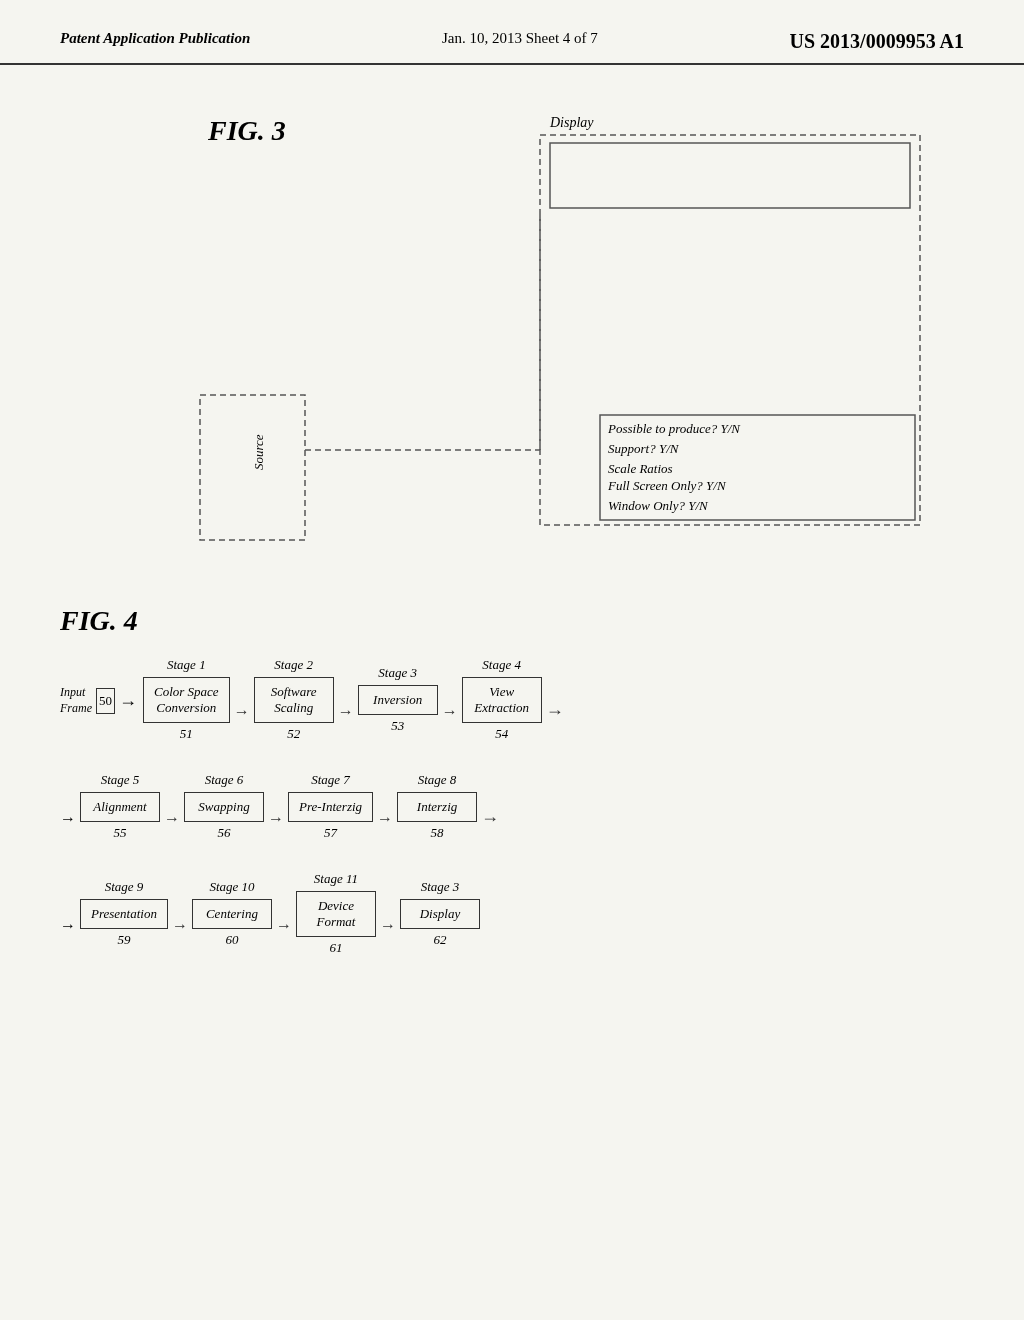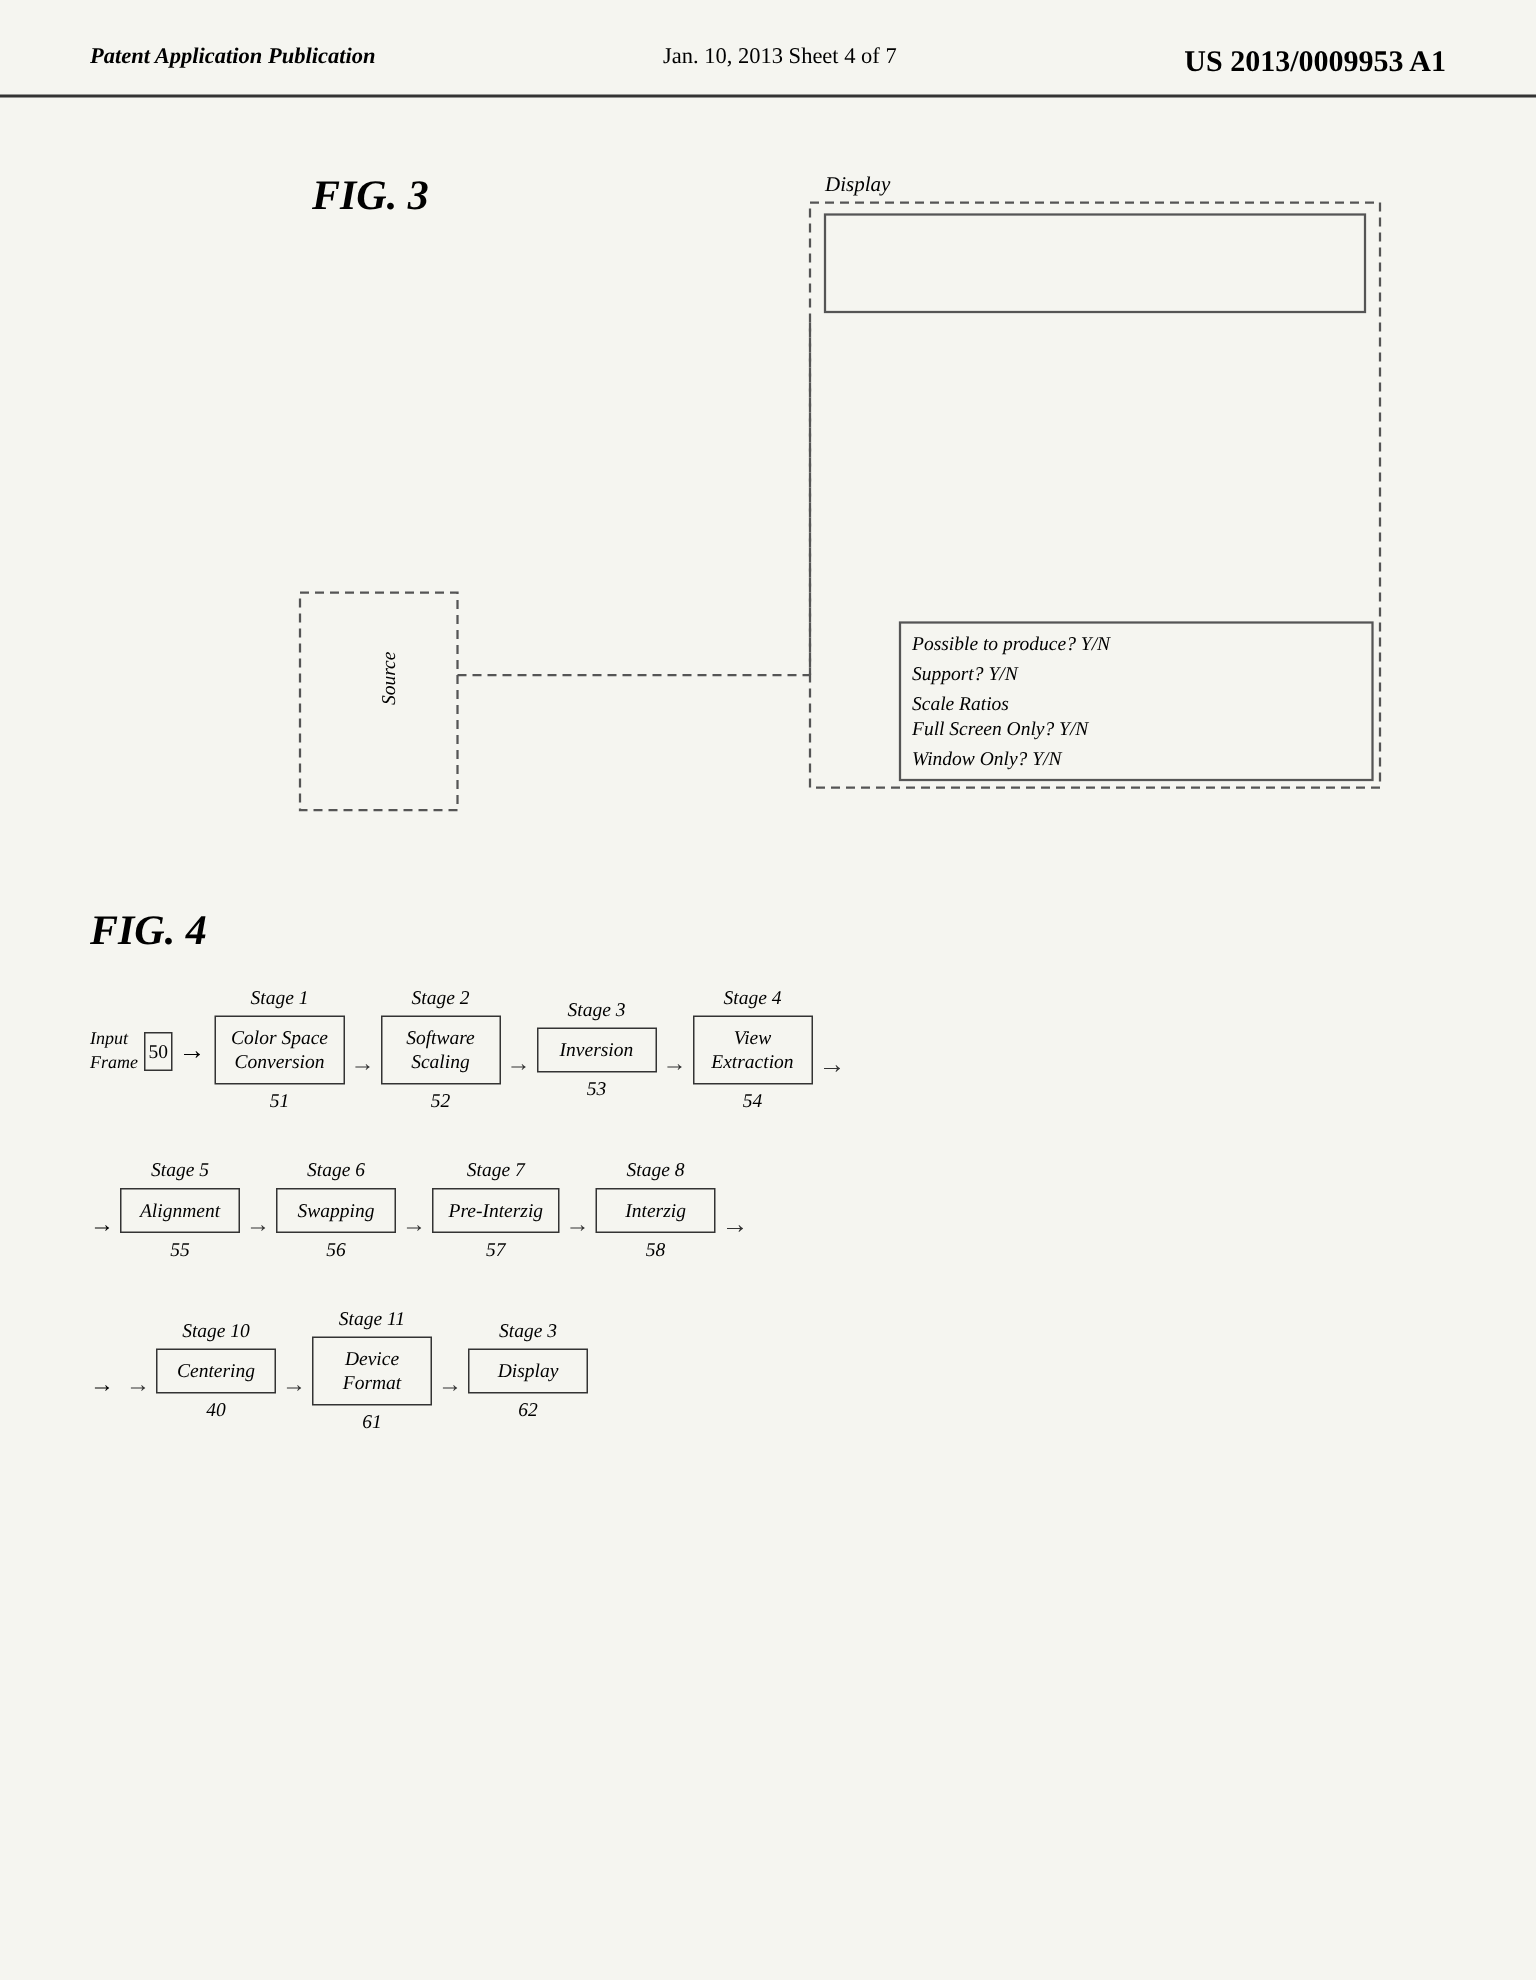--- a/index.html
+++ b/index.html
@@ -241,26 +241,31 @@
         <div class="stage-label">Stage 8</div>
         <div class="stage-box">Interzig</div>
         <div class="stage-num">58</div>
       </div>
       <span class="arrow" style="font-size:18px; margin-top:20px;">→</span>
     </div>
 
     <div class="pipeline-row">
       <span class="arrow-start">→</span>
 
+      <div class="stage-group">
+        <div class="stage-label">Stage 9</div>
+        <div class="stage-box">Presentation</div>
+        <div class="stage-num">59</div>
+      </div>
       <span class="arrow">→</span>
 
       <div class="stage-group">
         <div class="stage-label">Stage 10</div>
         <div class="stage-box">Centering</div>
-        <div class="stage-num">40</div>
+        <div class="stage-num">60</div>
       </div>
       <span class="arrow">→</span>
 
       <div class="stage-group">
         <div class="stage-label">Stage 11</div>
         <div class="stage-box">Device<br>Format</div>
         <div class="stage-num">61</div>
       </div>
       <span class="arrow">→</span>
 

